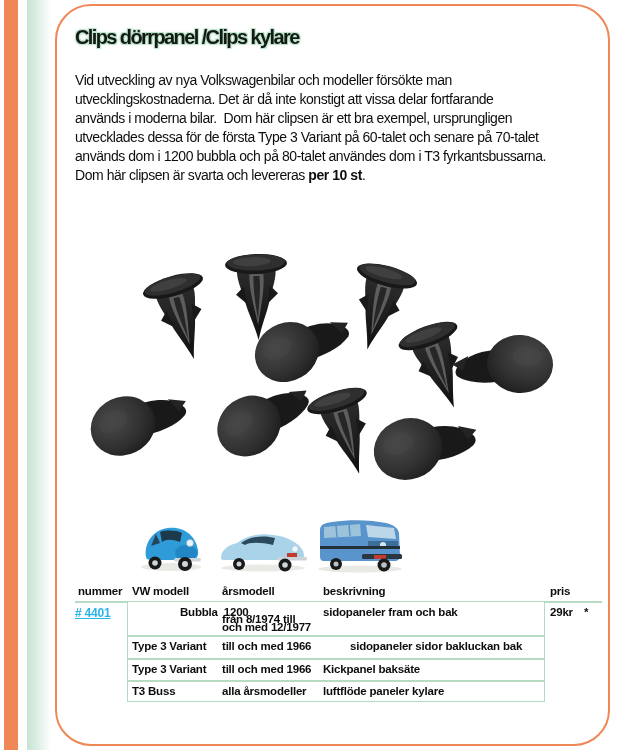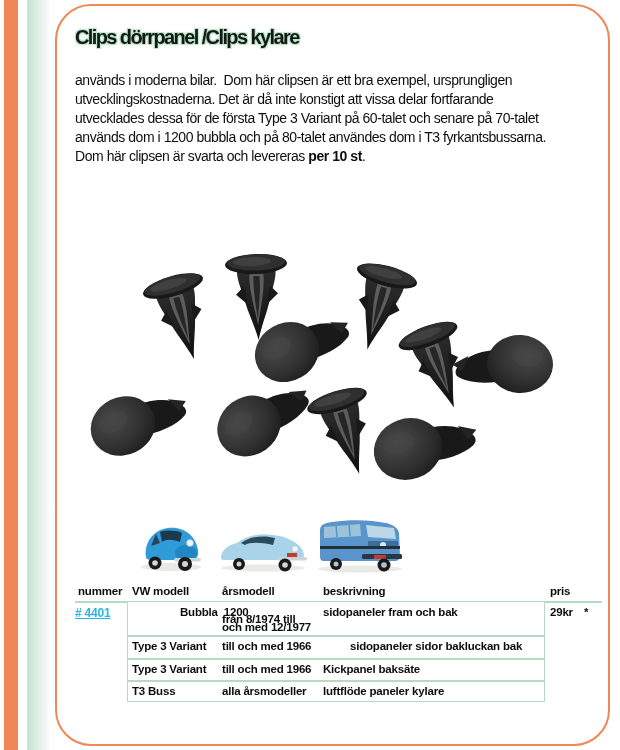--- a/index.html
+++ b/index.html
@@ -27,22 +27,23 @@
 
 <div class="page">
 
   <div class="abs strip-orange"></div>
   <div class="abs strip-mint"></div>
   <div class="abs frame"></div>
 
   <div class="abs title">Clips dörrpanel /Clips kylare</div>
 
   <div class="abs para">
+    <div class="pline">Vid utveckling av nya Volkswagenbilar och modeller försökte man</div>
+    <div class="pline">utvecklingskostnaderna. Det är då inte konstigt att vissa delar fortfarande</div>
     <div class="pline">används i moderna bilar.  Dom här clipsen är ett bra exempel, ursprungligen</div>
-    <div class="pline">utvecklingskostnaderna. Det är då inte konstigt att vissa delar fortfarande</div>
     <div class="pline">utvecklades dessa för de första Type 3 Variant på 60-talet och senare på 70-talet</div>
     <div class="pline">används dom i 1200 bubbla och på 80-talet användes dom i T3 fyrkantsbussarna.</div>
     <div class="pline"><span>Dom här clipsen är svarta och levereras </span><span class="b">per 10 st</span><span>.</span></div>
   </div>
 
   <svg class="abs" style="left:90px;top:240px;" width="480" height="265" viewBox="0 0 480 265">
     <defs>
       <radialGradient id="gDome" cx="0.38" cy="0.34" r="0.85">
         <stop offset="0" stop-color="#4a4a4a"></stop>
         <stop offset="0.55" stop-color="#303030"></stop>

